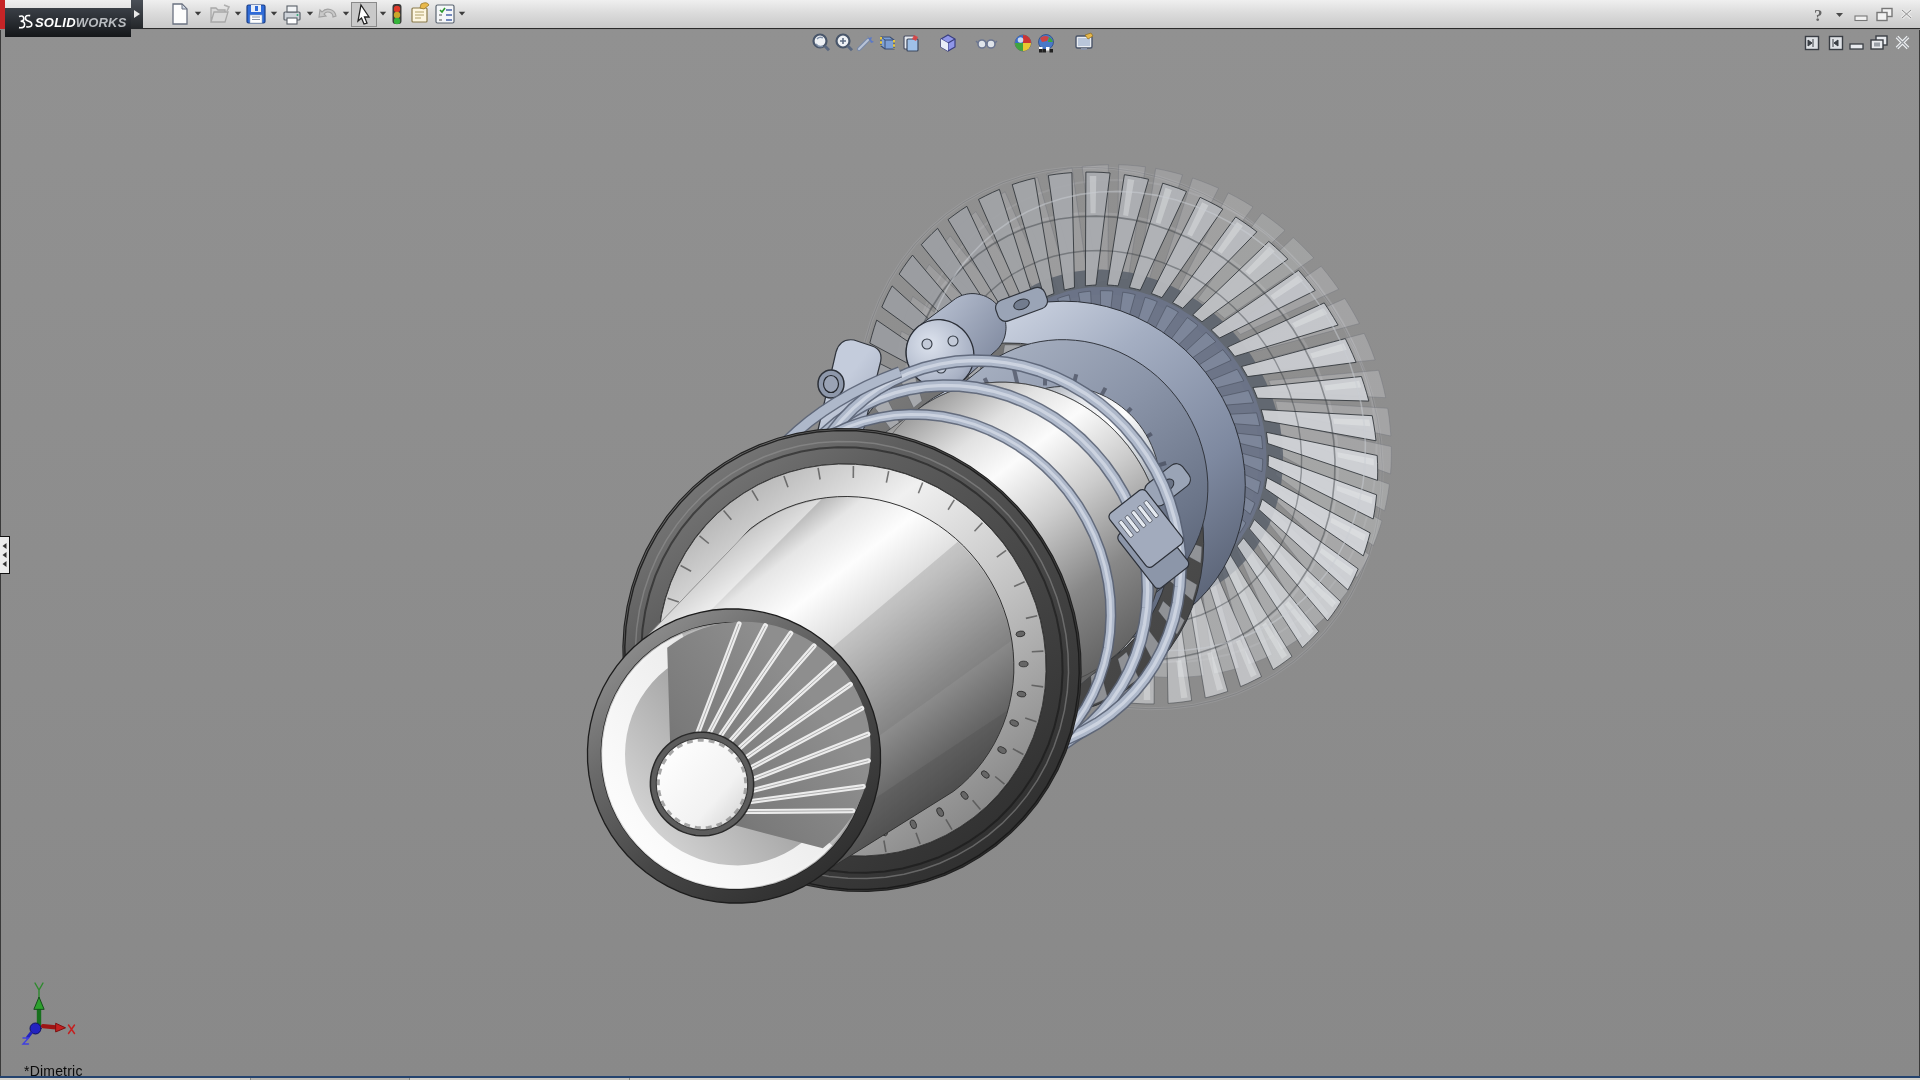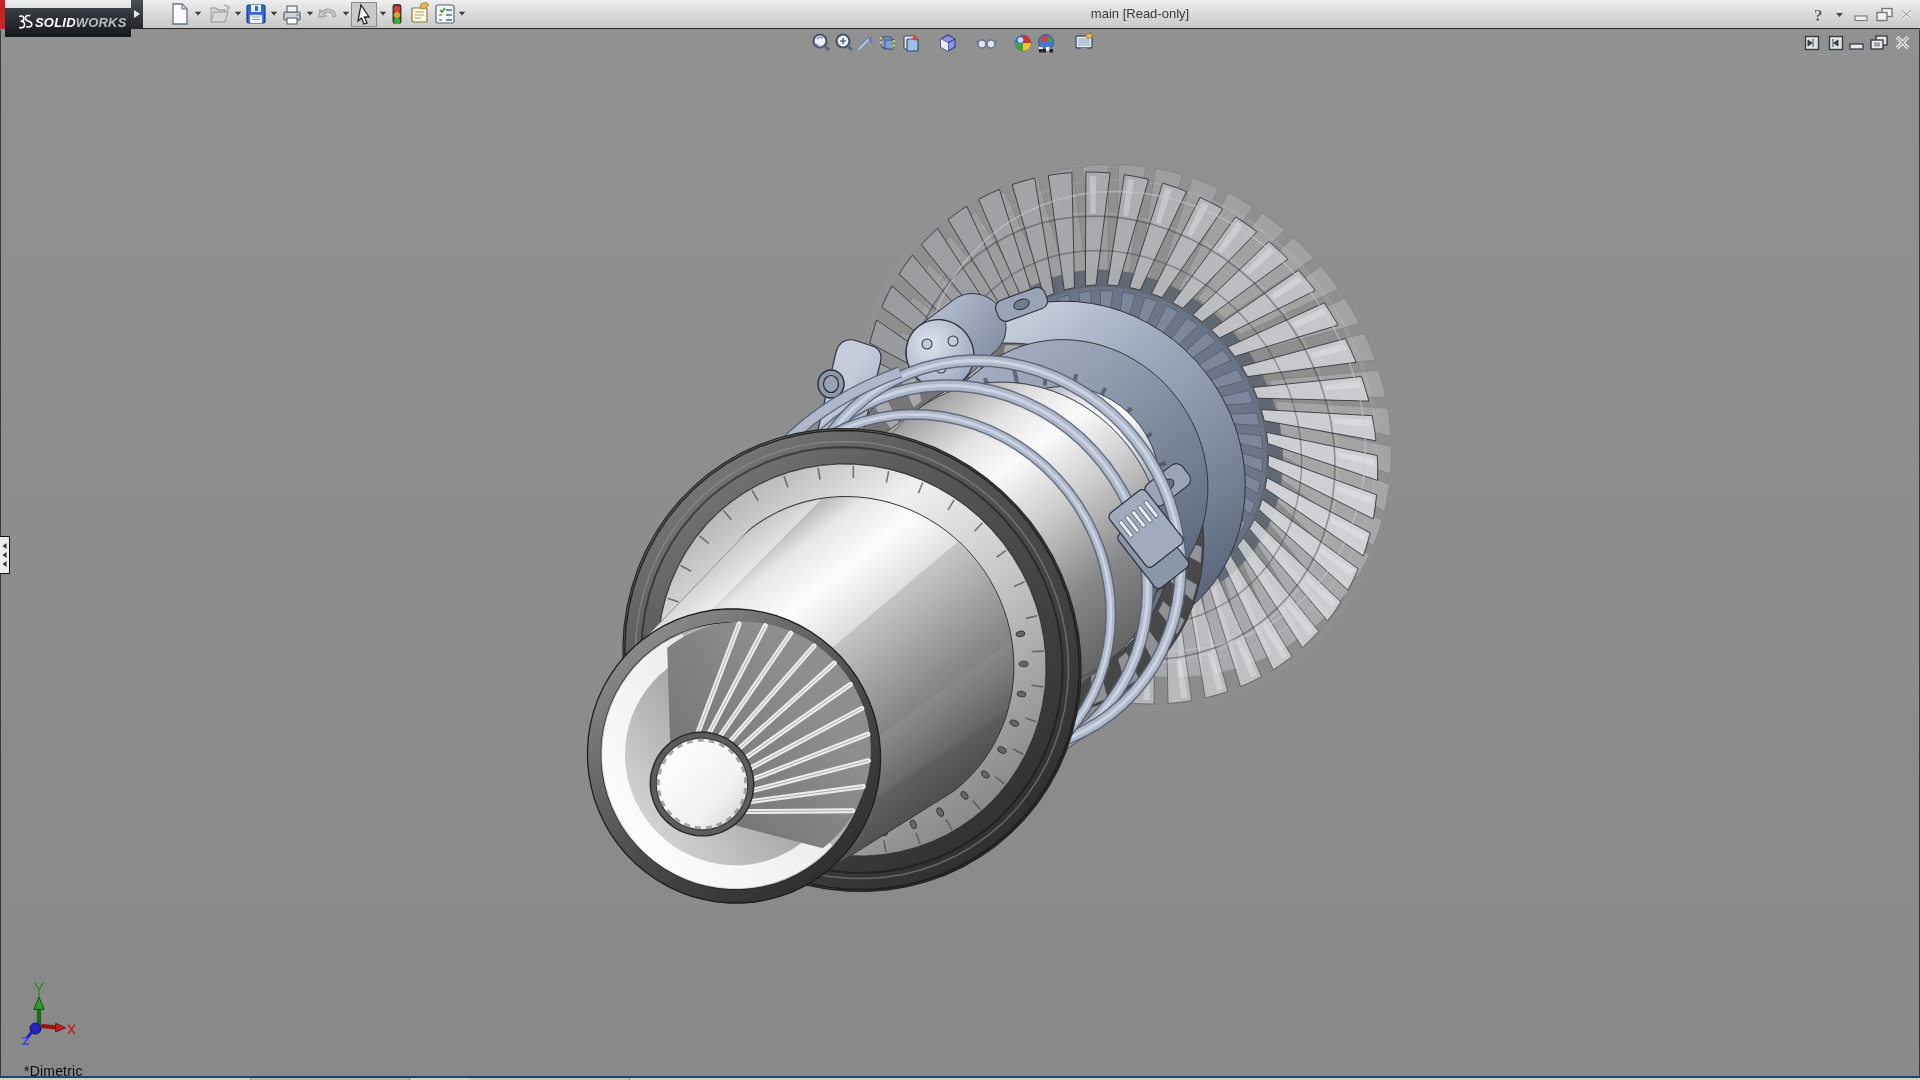--- a/index.html
+++ b/index.html
@@ -554,21 +554,20 @@
 </svg>
 <div id="lefttab"><svg width="10" height="39">
       <path d="M6.5,6 l-4,3 4,3 Z M6.5,15 l-4,3 4,3 Z M6.5,24 l-4,3 4,3 Z" fill="#333"></path>
     </svg></div>
 <div id="dimetric">*Dimetric</div>
 <div id="statusbar"></div>
 <div style="position:absolute;left:250px;top:1078px;width:160px;height:2px;background:#b8b5ae;border-left:1px solid #8a8880;border-right:1px solid #8a8880"></div>
 <div style="position:absolute;left:470px;top:1078px;width:160px;height:2px;background:#c8c5be;border-right:1px solid #8a8880"></div>
 <div id="titlebar">
  <div id="redstrip"></div>
- <div id="wtitle">main [Read-only]</div>
  <div id="logoblk">
       <span class="lg"><svg width="20" height="16" style="vertical-align:-3px" viewBox="0 0 24 20">
           <path d="M7,3 q6,-2 6,3 q0,3 -4,3 q5,0 5,4 q0,5 -7,4" fill="none" stroke="#fff" stroke-width="2"></path>
           <path d="M21,2 q-6,-1 -6,3 q0,3 4,4 q4,1 4,4 q0,4 -7,3" fill="none" stroke="#fff" stroke-width="2"></path>
         </svg><span style="color:#fff;margin-left:2px">SOLID</span><span style="color:#b9bcc0">WORKS</span></span>
     </div>
  <div id="playbtn"></div>
  <svg width="1920" height="29" style="position:absolute;left:0;top:0">
  <g transform="translate(180,14)">
         <path d="M-7,-10 h9 l5,5 v15 h-14 Z" fill="#fdfdfd" stroke="#6a7180" stroke-width="1.3"></path>

